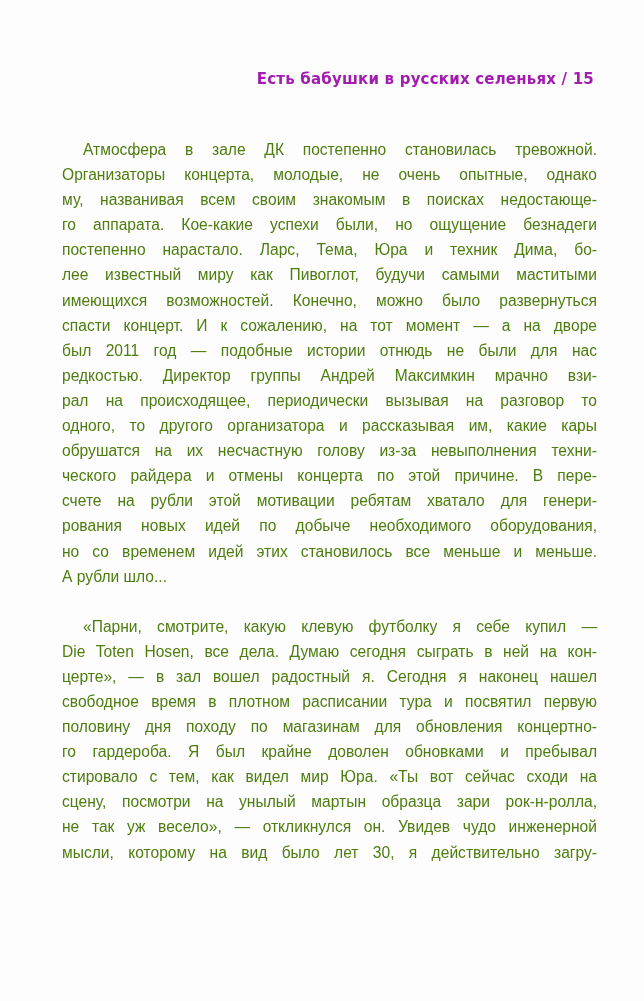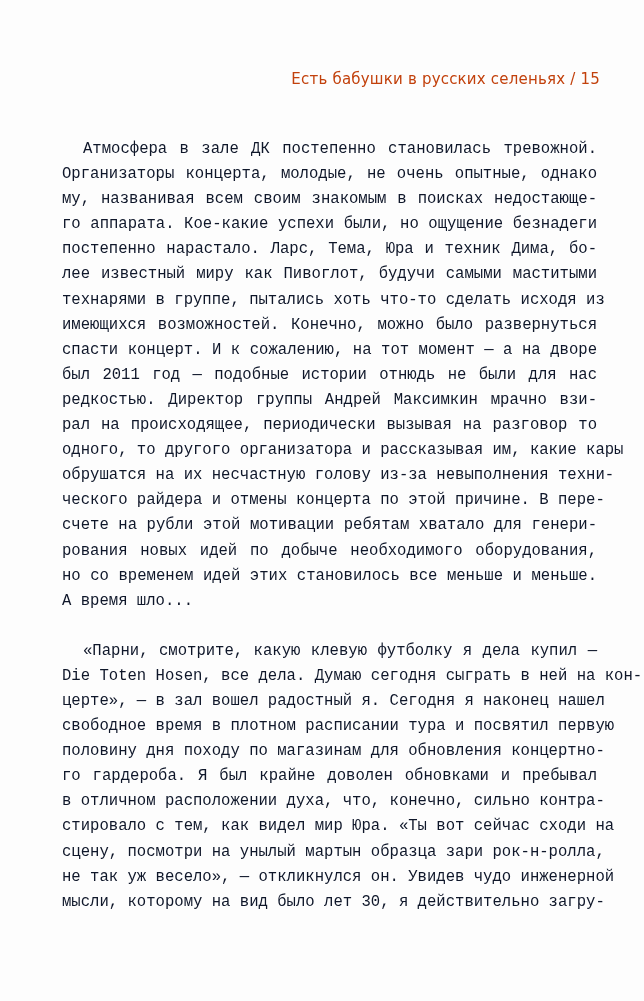--- a/index.html
+++ b/index.html
@@ -1,27 +1,27 @@
 <!DOCTYPE html>
 <html><head>
   <meta charset="utf-8">
   <style>
     html, body { margin: 0; padding: 0; background: #ffffff; }
     body { width: 644px; height: 1001px; position: relative; overflow: hidden; }
     .page { position: absolute; left: 0; top: 0; width: 644px; height: 1001px; background: #fdfdfd; }
     .running-head {
-      position: absolute; right: 44px; top: 70px;
-      font-family: "DejaVu Sans", sans-serif; font-weight: 400;
-      font-size: 15px; color: #c2410c; letter-spacing: 0.2px;
+      position: absolute; right: 50px; top: 70px;
+      font-family: "DejaVu Sans", sans-serif; font-weight: 700;
+      font-size: 15px; color: #a21caf; letter-spacing: 0.2px;
       white-space: nowrap;
     }
     .body-text {
       position: absolute; left: 62px; top: 137px; width: 535px;
-      font-family: Liberation Mono, monospace; font-size: 15.6px;
-      color: #0f172a;
+      font-family: Liberation Sans, sans-serif; font-size: 15.6px;
+      color: #4d7c0f;
     }
     .line {
       height: 25.1px; line-height: 25.1px; white-space: nowrap;
       text-align: justify; text-align-last: justify;
       display: block;
     }
     .line.indent { padding-left: 21px; }
     .line.last { text-align-last: left; }
     .para-gap { height: 25px; }
   </style>
@@ -32,42 +32,40 @@
   <div class="running-head"><span>Есть бабушки в русских селеньях</span><span> / </span><span>15</span></div>
 
   <div class="body-text">
     <div>
       <span class="line indent">Атмосфера в зале ДК постепенно становилась тревожной.</span>
       <span class="line">Организаторы концерта, молодые, не очень опытные, однако</span>
       <span class="line">му, названивая всем своим знакомым в поисках недостающе-</span>
       <span class="line">го аппарата. Кое-какие успехи были, но ощущение безнадеги</span>
       <span class="line">постепенно нарастало. Ларс, Тема, Юра и техник Дима, бо-</span>
       <span class="line">лее известный миру как Пивоглот, будучи самыми маститыми</span>
-      <span class="line">технарями в группе, пытались хоть что-то сделать исходя из</span>
       <span class="line">имеющихся возможностей. Конечно, можно было развернуться</span>
       <span class="line">спасти концерт. И к сожалению, на тот момент — а на дворе</span>
       <span class="line">был 2011 год — подобные истории отнюдь не были для нас</span>
       <span class="line">редкостью. Директор группы Андрей Максимкин мрачно взи-</span>
       <span class="line">рал на происходящее, периодически вызывая на разговор то</span>
       <span class="line">одного, то другого организатора и рассказывая им, какие кары</span>
       <span class="line">обрушатся на их несчастную голову из-за невыполнения техни-</span>
       <span class="line">ческого райдера и отмены концерта по этой причине. В пере-</span>
       <span class="line">счете на рубли этой мотивации ребятам хватало для генери-</span>
       <span class="line">рования новых идей по добыче необходимого оборудования,</span>
       <span class="line">но со временем идей этих становилось все меньше и меньше.</span>
-      <span class="line last">А время шло...</span>
+      <span class="line last">А рубли шло...</span>
     </div>
     <div class="para-gap"></div>
     <div>
-      <span class="line indent">«Парни, смотрите, какую клевую футболку я дела купил —</span>
+      <span class="line indent">«Парни, смотрите, какую клевую футболку я себе купил —</span>
       <span class="line">Die Toten Hosen, все дела. Думаю сегодня сыграть в ней на кон-</span>
       <span class="line">церте», — в зал вошел радостный я. Сегодня я наконец нашел</span>
       <span class="line">свободное время в плотном расписании тура и посвятил первую</span>
       <span class="line">половину дня походу по магазинам для обновления концертно-</span>
       <span class="line">го гардероба. Я был крайне доволен обновками и пребывал</span>
-      <span class="line">в отличном расположении духа, что, конечно, сильно контра-</span>
       <span class="line">стировало с тем, как видел мир Юра. «Ты вот сейчас сходи на</span>
       <span class="line">сцену, посмотри на унылый мартын образца зари рок-н-ролла,</span>
       <span class="line">не так уж весело», — откликнулся он. Увидев чудо инженерной</span>
       <span class="line">мысли, которому на вид было лет 30, я действительно загру-</span>
     </div>
   </div>
 </div>
 
 </body></html>

